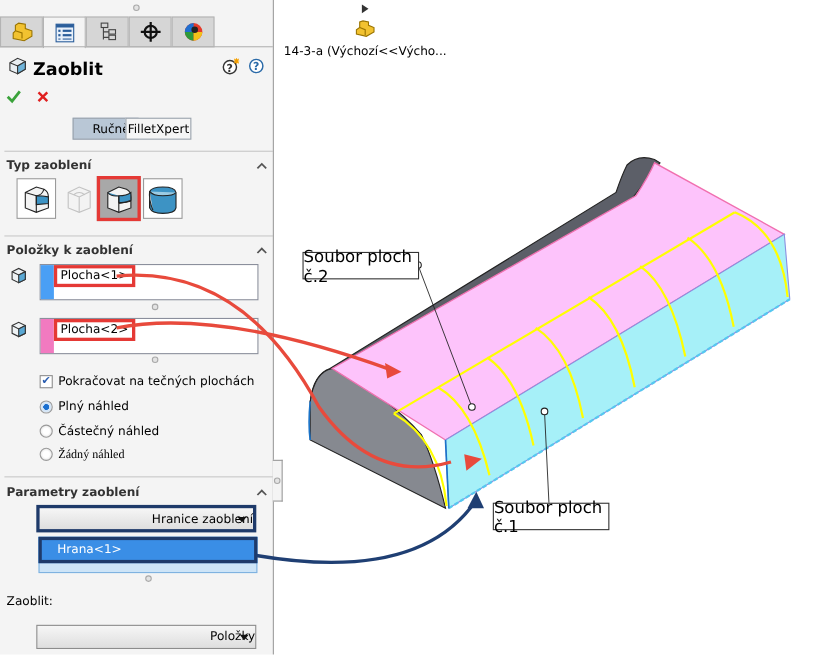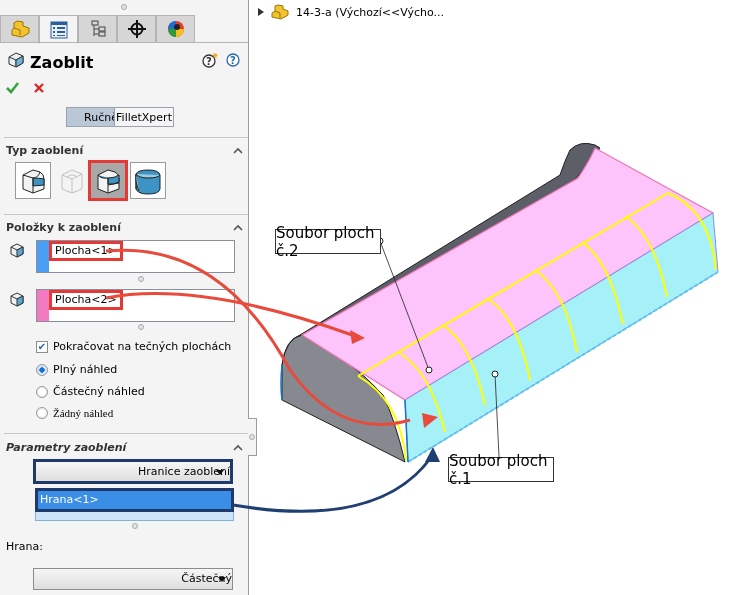--- a/index.html
+++ b/index.html
@@ -24,21 +24,21 @@
   .listbox .swatch { position:absolute; left:0; top:0; width:12px; height:31px; }
   .item-red { position:absolute; left:12px; top:0; height:20px; box-sizing:border-box; border:3px solid #e53935; padding:0 3px; line-height:14px; font-size:11px; background:#fff; }
   .opt { position:absolute; left:36px; font-size:11px; display:flex; align-items:center; gap:5px; }
   .cb { width:12px; height:12px; border:1px solid #8d8d8d; background:#fff; box-sizing:border-box; display:flex; align-items:center; justify-content:center; font-size:10px; color:#2a5db0; }
   .radio { width:12px; height:12px; border-radius:50%; border:1px solid #9a9a9a; background:radial-gradient(circle,#fff 40%,#d8d8d8 100%); box-sizing:border-box; }
   .radio.on { background:radial-gradient(circle,#1a6fd0 0 35%,#cfe3f7 40%,#e8eef5 100%); }
   .combo { position:absolute; left:33px; width:200px; height:22px; box-sizing:border-box; border:1px solid #8c8c8c; background:linear-gradient(#f6f6f6,#dedede); font-size:11px; line-height:20px; padding-left:4px;text-align:right; }
   .combo .arrow { position:absolute; right:6px; top:8px; width:0; height:0; border-left:4px solid transparent; border-right:4px solid transparent; border-top:5px solid #111; }
   
   .callout { position:absolute; background:#fff; border:1px solid #333; font-size:15px; display:flex; align-items:center; justify-content:center; box-sizing:border-box; }
-  .tree-item { position:absolute; left:258px; top:4px; display:flex; align-items:center; gap:6px; font-size:11px; }
+  .tree-item { position:absolute; left:258px; top:4px; display:flex; align-items:center; gap:6px; font-size:11px;flex-direction:column; }
   svg { overflow:visible; }
 </style>
 </head>
 <body>
 
 <div id="panel">
   <div class="grip" style="left:121px;top:4px;"></div>
 
   <div class="tabs">
     <div class="tab" style="left:0;">
@@ -192,38 +192,38 @@
   <div class="opt" style="top:385px;">
     <div class="radio"></div>
     <span>Částečný náhled</span>
   </div>
   <div class="opt" style="top:407px;font-family:Liberation Serif, serif;">
     <div class="radio"></div>
     <span>Žádný náhled</span>
   </div>
 
   <div class="divider" style="top:433px;"></div>
-  <div class="sec-head" style="top:441px;font-style:italic;">Parametry zaoblení</div>
+  <div class="sec-head" style="top:441px;">Parametry zaoblení</div>
   <svg class="chev" style="top:443px;">
       <path d="M1 7 L5 3 L9 7" fill="none" stroke="#555" stroke-width="1.6"></path>
     </svg>
 
   <div class="combo" style="top:459px;border:3px solid #1e3a6a;height:25px;line-height:19px;">
     <span>Hranice zaoblení</span>
     <div class="arrow"></div>
   </div>
 
   <div class="abs" style="left:35px;top:488px;width:199px;height:33px;background:#cde4f7;border:1px solid #7fb2e0;box-sizing:border-box;">
-    <div class="abs" style="left:-1px;top:-1px;width:199px;height:24px;background:#3a8ee6;border:3px solid #1e3a6a;box-sizing:border-box;color:#fff;font-size:11px;line-height:18px;padding-left:2px;">Hrana&lt;1&gt;</div>
+    <div class="abs" style="left:-1px;top:-1px;width:199px;height:24px;background:#3a8ee6;border:3px solid #1e3a6a;box-sizing:border-box;color:#fff;font-size:11px;line-height:18px;padding-left:14px;">Hrana&lt;1&gt;</div>
   </div>
   <div class="grip" style="left:132px;top:523px;"></div>
 
-  <div class="abs" style="left:6px;top:540px;font-size:11px;">Hrana:</div>
+  <div class="abs" style="left:6px;top:540px;font-size:11px;">Zaoblit:</div>
   <div class="combo" style="top:568px;">
-    <span>Částečný</span>
+    <span>Položky</span>
     <div class="arrow"></div>
   </div>
 </div>
 <div id="panel-border"></div>
 
 <div class="abs" style="left:248px;top:418px;width:9px;height:38px;background:#f4f4f4;border:1px solid #9c9c9c;border-left:none;box-sizing:border-box;">
   <div class="grip" style="left:1px;top:15px;"></div>
 </div>
 
 <div class="tree-item">

